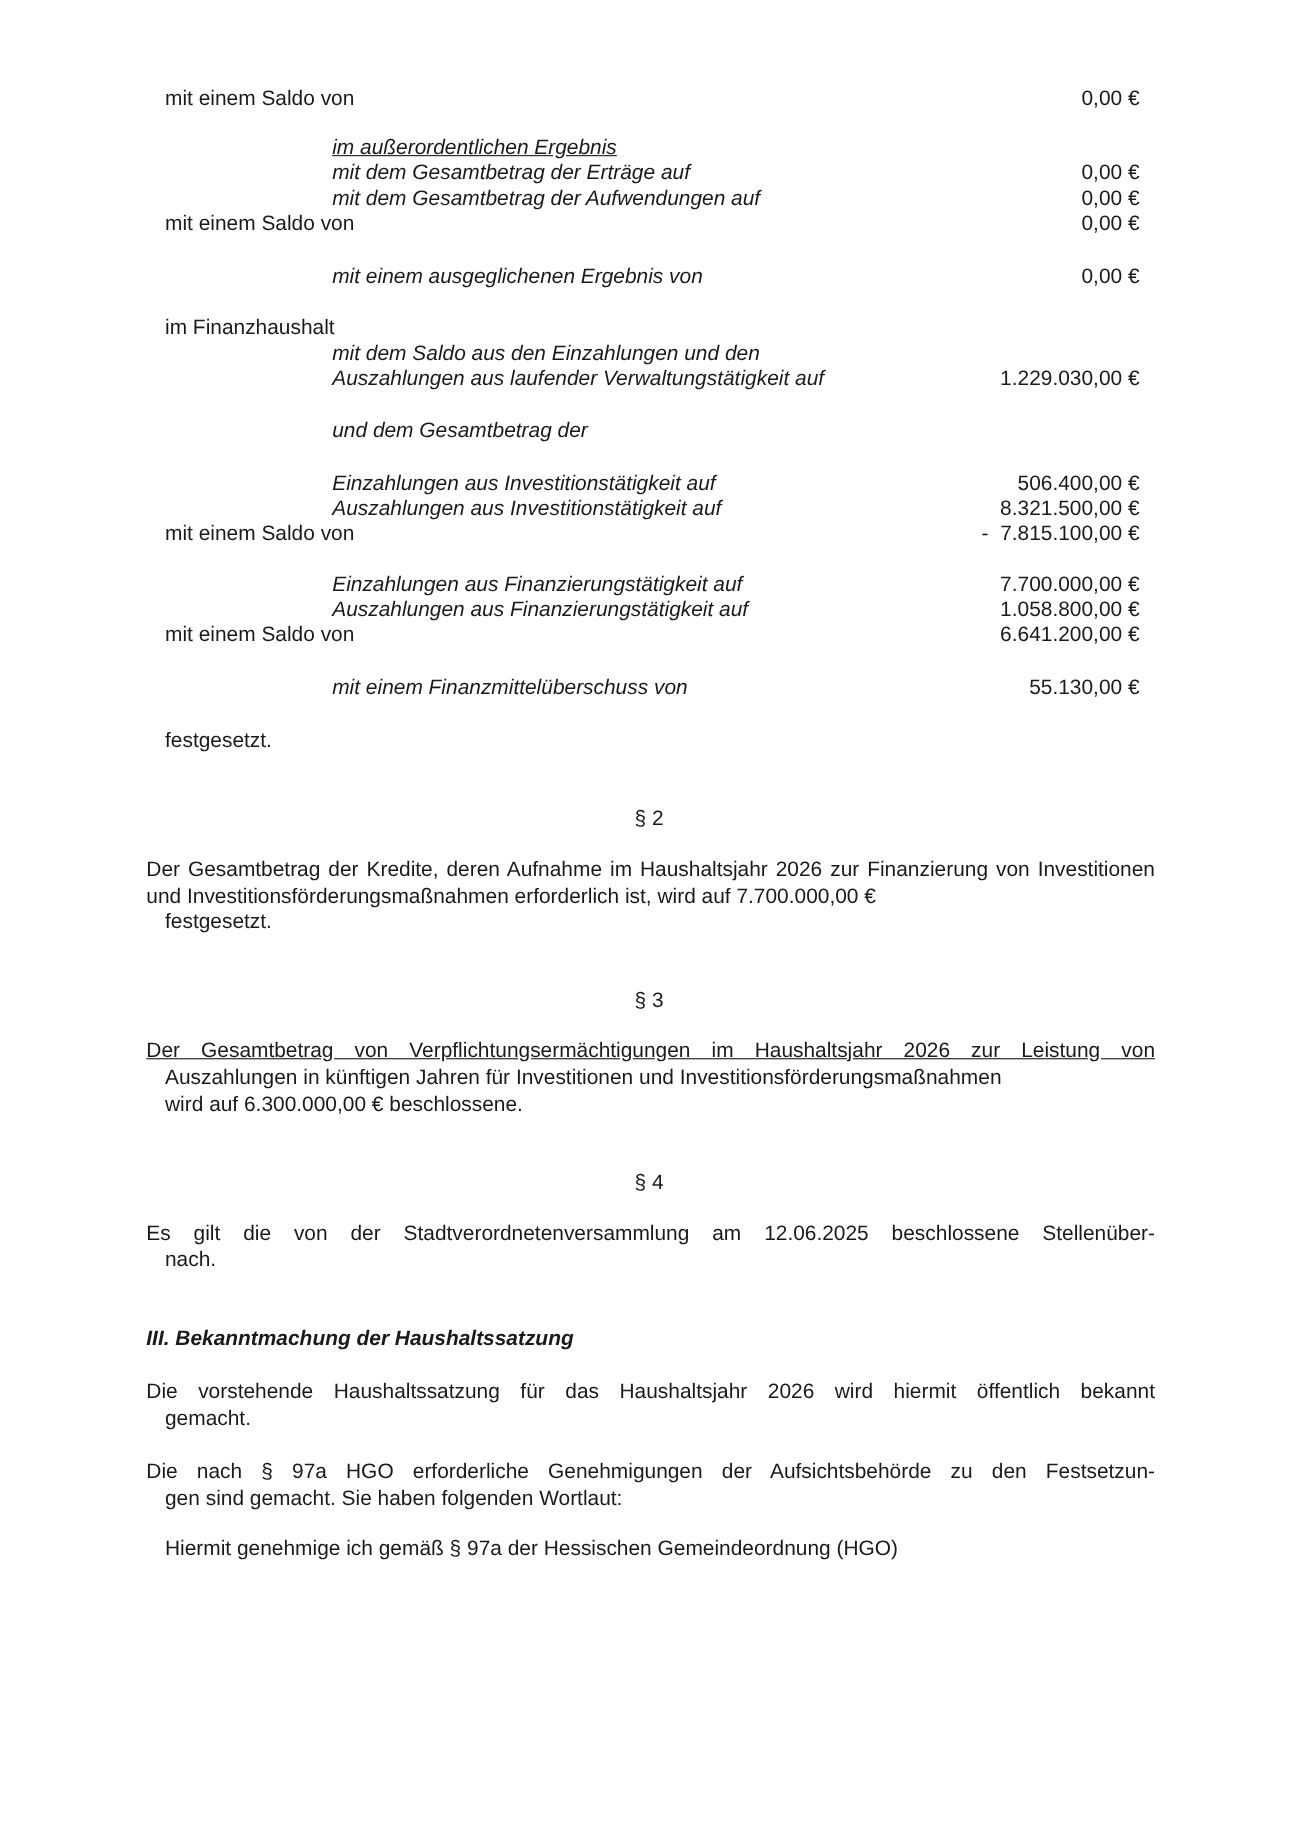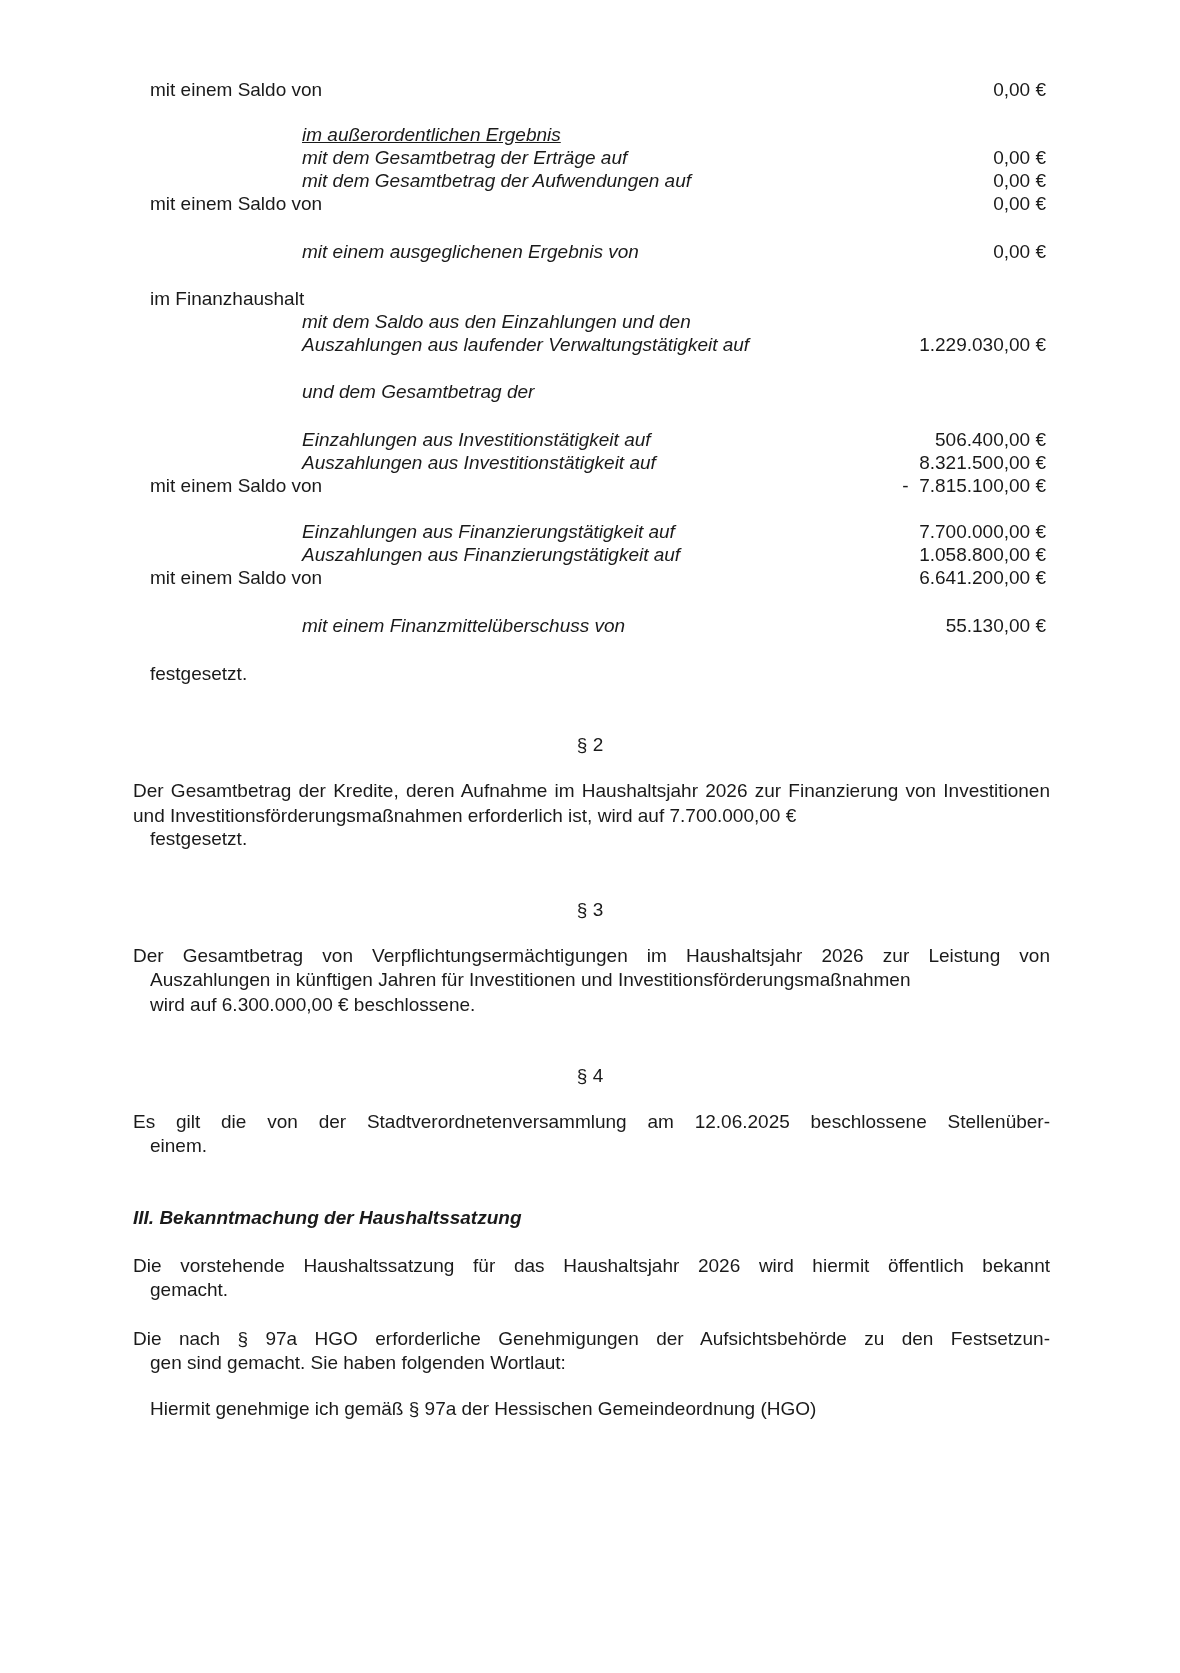--- a/index.html
+++ b/index.html
@@ -1,21 +1,21 @@
 <!DOCTYPE html>
 <html><head>
   <meta charset="utf-8">
   <style>
     html, body { margin: 0; padding: 0; background: #ffffff; }
     body { width: 1180px; height: 1673px; position: relative; overflow: hidden;
            font-family: "Liberation Sans", sans-serif; color: #1a1a1a; font-size: 19px; }
     .line { position: absolute; white-space: nowrap; line-height: 23px; }
     .l1 { left: 150px; }
     .l2 { left: 302px; font-style: italic; }
-    .amt { position: absolute; right: 134px; white-space: nowrap; line-height: 23px; text-align: right; }
+    .amt { position: absolute; right: 144px; white-space: nowrap; line-height: 23px; text-align: right; }
     .u { text-decoration: underline; }
     .center { position: absolute; left: 0; width: 1180px; text-align: center; line-height: 23px; }
     .para { position: absolute; left: 133px; width: 917px; line-height: 25px; text-align: justify; }
     .heading { position: absolute; left: 133px; font-weight: bold; line-height: 23px; font-style: italic; }
   </style>
 </head>
 <body>
 
 <div class="line l1" style="top:78px">mit einem Saldo von</div>
 <div class="amt" style="top:78px">0,00 €</div>
@@ -57,26 +57,26 @@
 
 <div class="line l1" style="top:662px">festgesetzt.</div>
 
 <div class="center" style="top:733px">§ 2</div>
 <div class="para" style="top:778px">
   <span>Der Gesamtbetrag der Kredite, deren Aufnahme im Haushaltsjahr 2026 zur Finanzierung von Investitionen und Investitionsförderungsmaßnahmen erforderlich ist, wird auf 7.700.000,00 €</span>
 </div>
 <div class="line l1" style="top:827px">festgesetzt.</div>
 
 <div class="center" style="top:898px">§ 3</div>
-<div class="para" style="top:943px; text-align-last: justify;">Der Gesamtbetrag von Verpflichtungsermächtigungen im Haushaltsjahr 2026 zur Leistung von</div>
+<div class="para" style="top:943px; text-align-last: justify; text-decoration: underline;">Der Gesamtbetrag von Verpflichtungsermächtigungen im Haushaltsjahr 2026 zur Leistung von</div>
 <div class="line l1" style="top:968px">Auszahlungen in künftigen Jahren für Investitionen und Investitionsförderungsmaßnahmen</div>
 <div class="line l1" style="top:993px">wird auf 6.300.000,00 € beschlossene.</div>
 
 <div class="center" style="top:1064px">§ 4</div>
 <div class="para" style="top:1109px; text-align-last: justify;">Es gilt die von der Stadtverordnetenversammlung am 12.06.2025 beschlossene Stellenüber-</div>
-<div class="line l1" style="top:1134px">einem.</div>
+<div class="line l1" style="top:1134px">nach.</div>
 
 <div class="heading" style="top:1206px">III. Bekanntmachung der Haushaltssatzung</div>
 <div class="para" style="top:1253px; text-align-last: justify;">Die vorstehende Haushaltssatzung für das Haushaltsjahr 2026 wird hiermit öffentlich bekannt</div>
 <div class="line l1" style="top:1278px">gemacht.</div>
 <div class="para" style="top:1326px; text-align-last: justify;">Die nach § 97a HGO erforderliche Genehmigungen der Aufsichtsbehörde zu den Festsetzun-</div>
 <div class="line l1" style="top:1351px">gen sind gemacht. Sie haben folgenden Wortlaut:</div>
 <div class="line l1" style="top:1397px">Hiermit genehmige ich gemäß § 97a der Hessischen Gemeindeordnung (HGO)</div>
 
 </body></html>

